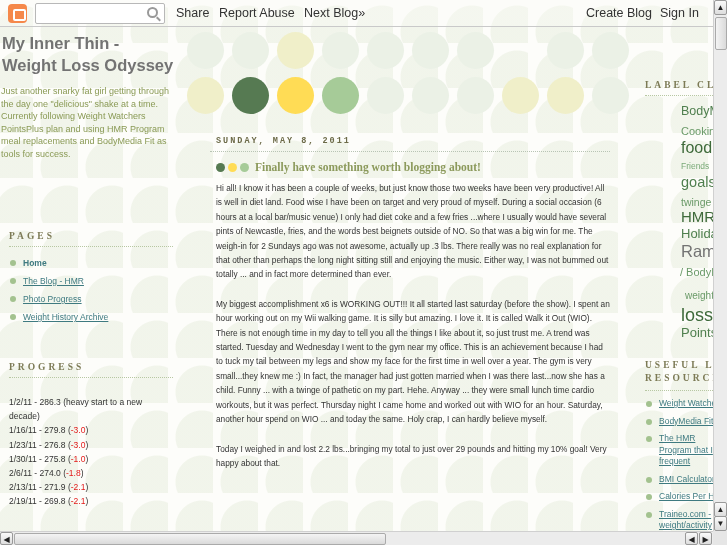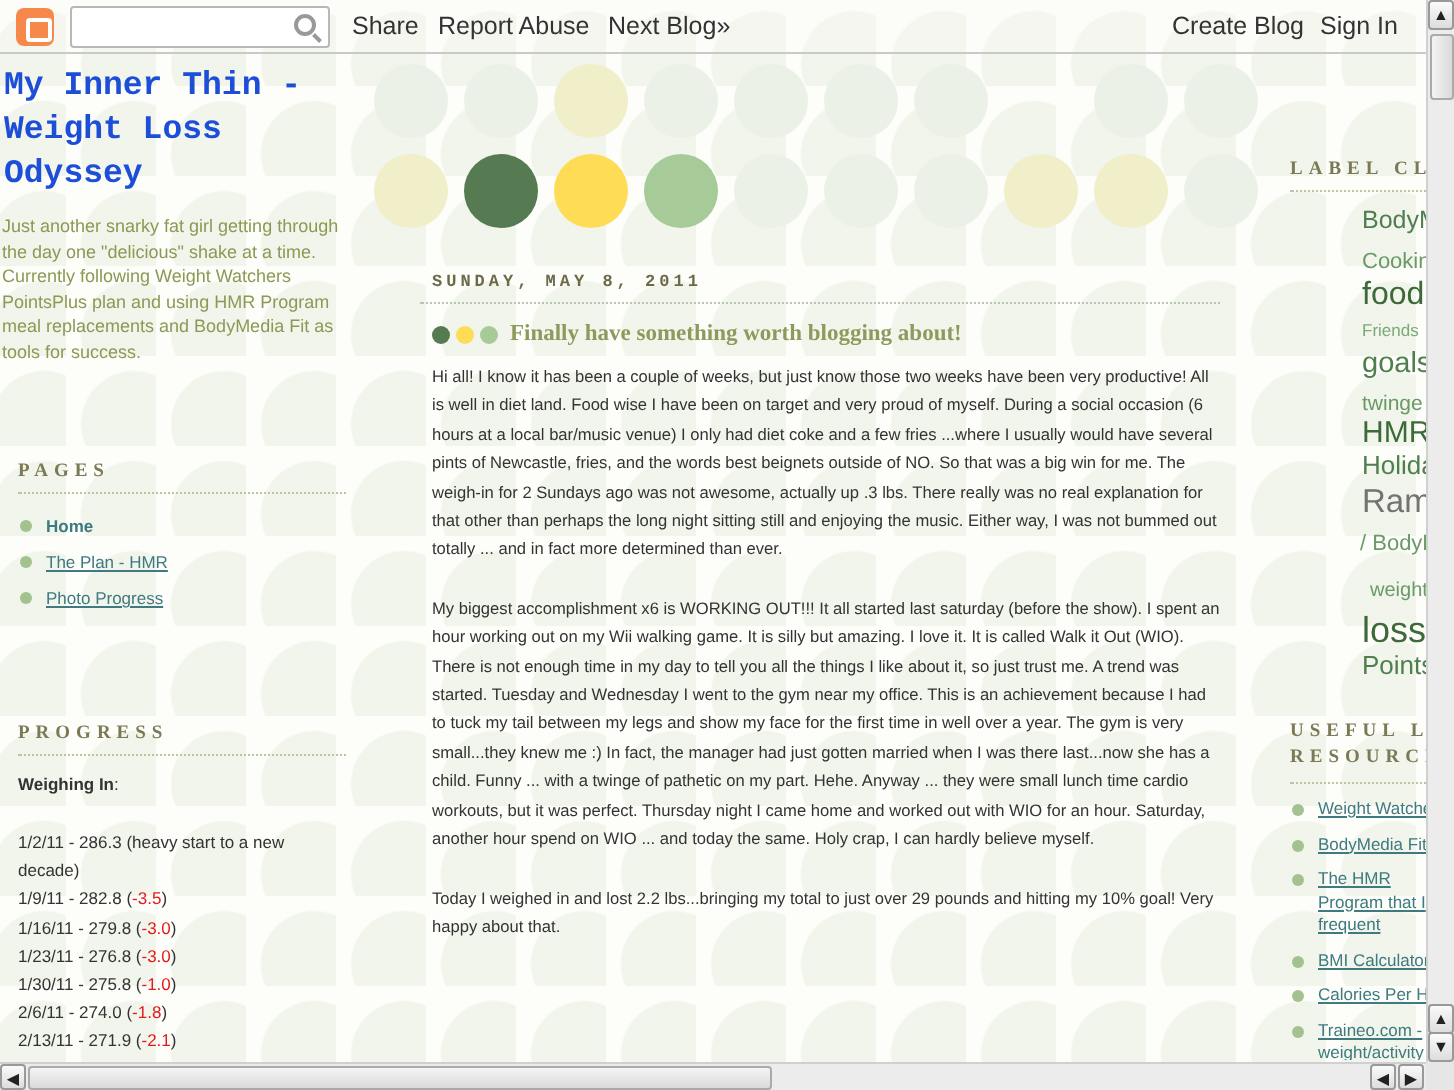--- a/index.html
+++ b/index.html
@@ -72,21 +72,21 @@
     background: linear-gradient(#f4f4f4, #dadada); border: 1px solid #aaa; border-radius: 2px;
   }
   .corner { position: absolute; left: 713px; top: 531px; width: 14px; height: 14px; background: #e6e6e6; z-index: 10; }
 
   
   .big-dot { position: absolute; width: 37px; height: 37px; border-radius: 50%; z-index: 1; }
 
   
   .left { position: absolute; left: 0; top: 32px; width: 185px; z-index: 2; }
   .blog-title {
-    font-family: Liberation Mono, monospace; font-size: 16.5px; color: #1d4ed8;
+    font-family: Liberation Sans, sans-serif; font-size: 16.5px; color: #737373;
     line-height: 22px; padding-left: 2px; width: 175px;
   }
   .blog-desc { font-size: 9px; color: #8a9a55; line-height: 12.5px; margin-top: 9px; padding-left: 1px; width: 180px; }
   .section-title {
     font-family: "Liberation Serif", serif; font-size: 9.5px; letter-spacing: 3px;
     color: #7c7a55; padding-bottom: 5px; border-bottom: 1px dotted #b7c7a2;
   }
   .pages { position: absolute; left: 9px; top: 231px; width: 164px; z-index: 2; }
   .pages ul { list-style: none; margin-top: 7px; }
   .pages li { font-size: 8.5px; line-height: 18px; padding-left: 14px; position: relative; }
@@ -169,31 +169,30 @@
 
 <div class="left">
   <h1 class="blog-title">My Inner Thin - Weight Loss Odyssey</h1>
   <p class="blog-desc">Just another snarky fat girl getting through the day one "delicious" shake at a time. Currently following Weight Watchers PointsPlus plan and using HMR Program meal replacements and BodyMedia Fit as tools for success.</p>
 </div>
 
 <div class="pages">
   <h2 class="section-title">PAGES</h2>
   <ul>
     <li><a class="current">Home</a></li>
-    <li><a>The Plan - HMR</a></li>
+    <li><a>The Blog - HMR</a></li>
     <li><a>Photo Progress</a></li>
+    <li><a>Weight History Archive</a></li>
   </ul>
 </div>
 
 <div class="progress">
   <h2 class="section-title">PROGRESS</h2>
-  <div class="wi"><span>Weighing In</span><span class="colon">:</span></div>
   <div class="entries">
     <div><span>1/2/11 - 286.3 (heavy start to a new decade)</span></div>
-    <div><span>1/9/11 - 282.8 (</span><span class="neg">-3.5</span>)</div>
     <div><span>1/16/11 - 279.8 (</span><span class="neg">-3.0</span>)</div>
     <div><span>1/23/11 - 276.8 (</span><span class="neg">-3.0</span>)</div>
     <div><span>1/30/11 - 275.8 (</span><span class="neg">-1.0</span>)</div>
     <div><span>2/6/11 - 274.0 (</span><span class="neg">-1.8</span>)</div>
     <div><span>2/13/11 - 271.9 (</span><span class="neg">-2.1</span>)</div>
     <div><span>2/19/11 - 269.8 (</span><span class="neg">-2.1</span>)</div>
   </div>
 </div>
 
 <div class="main">

